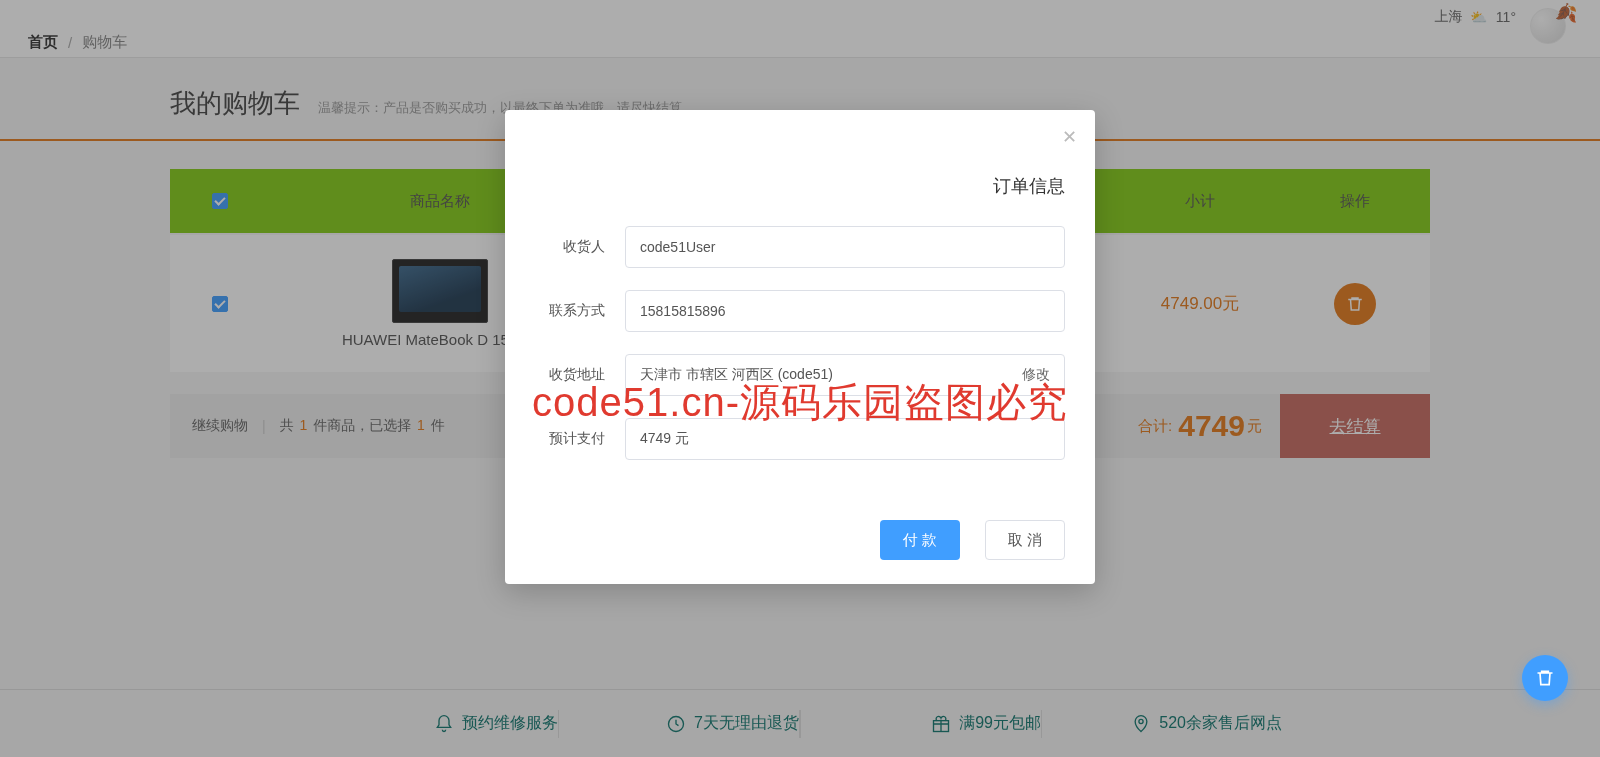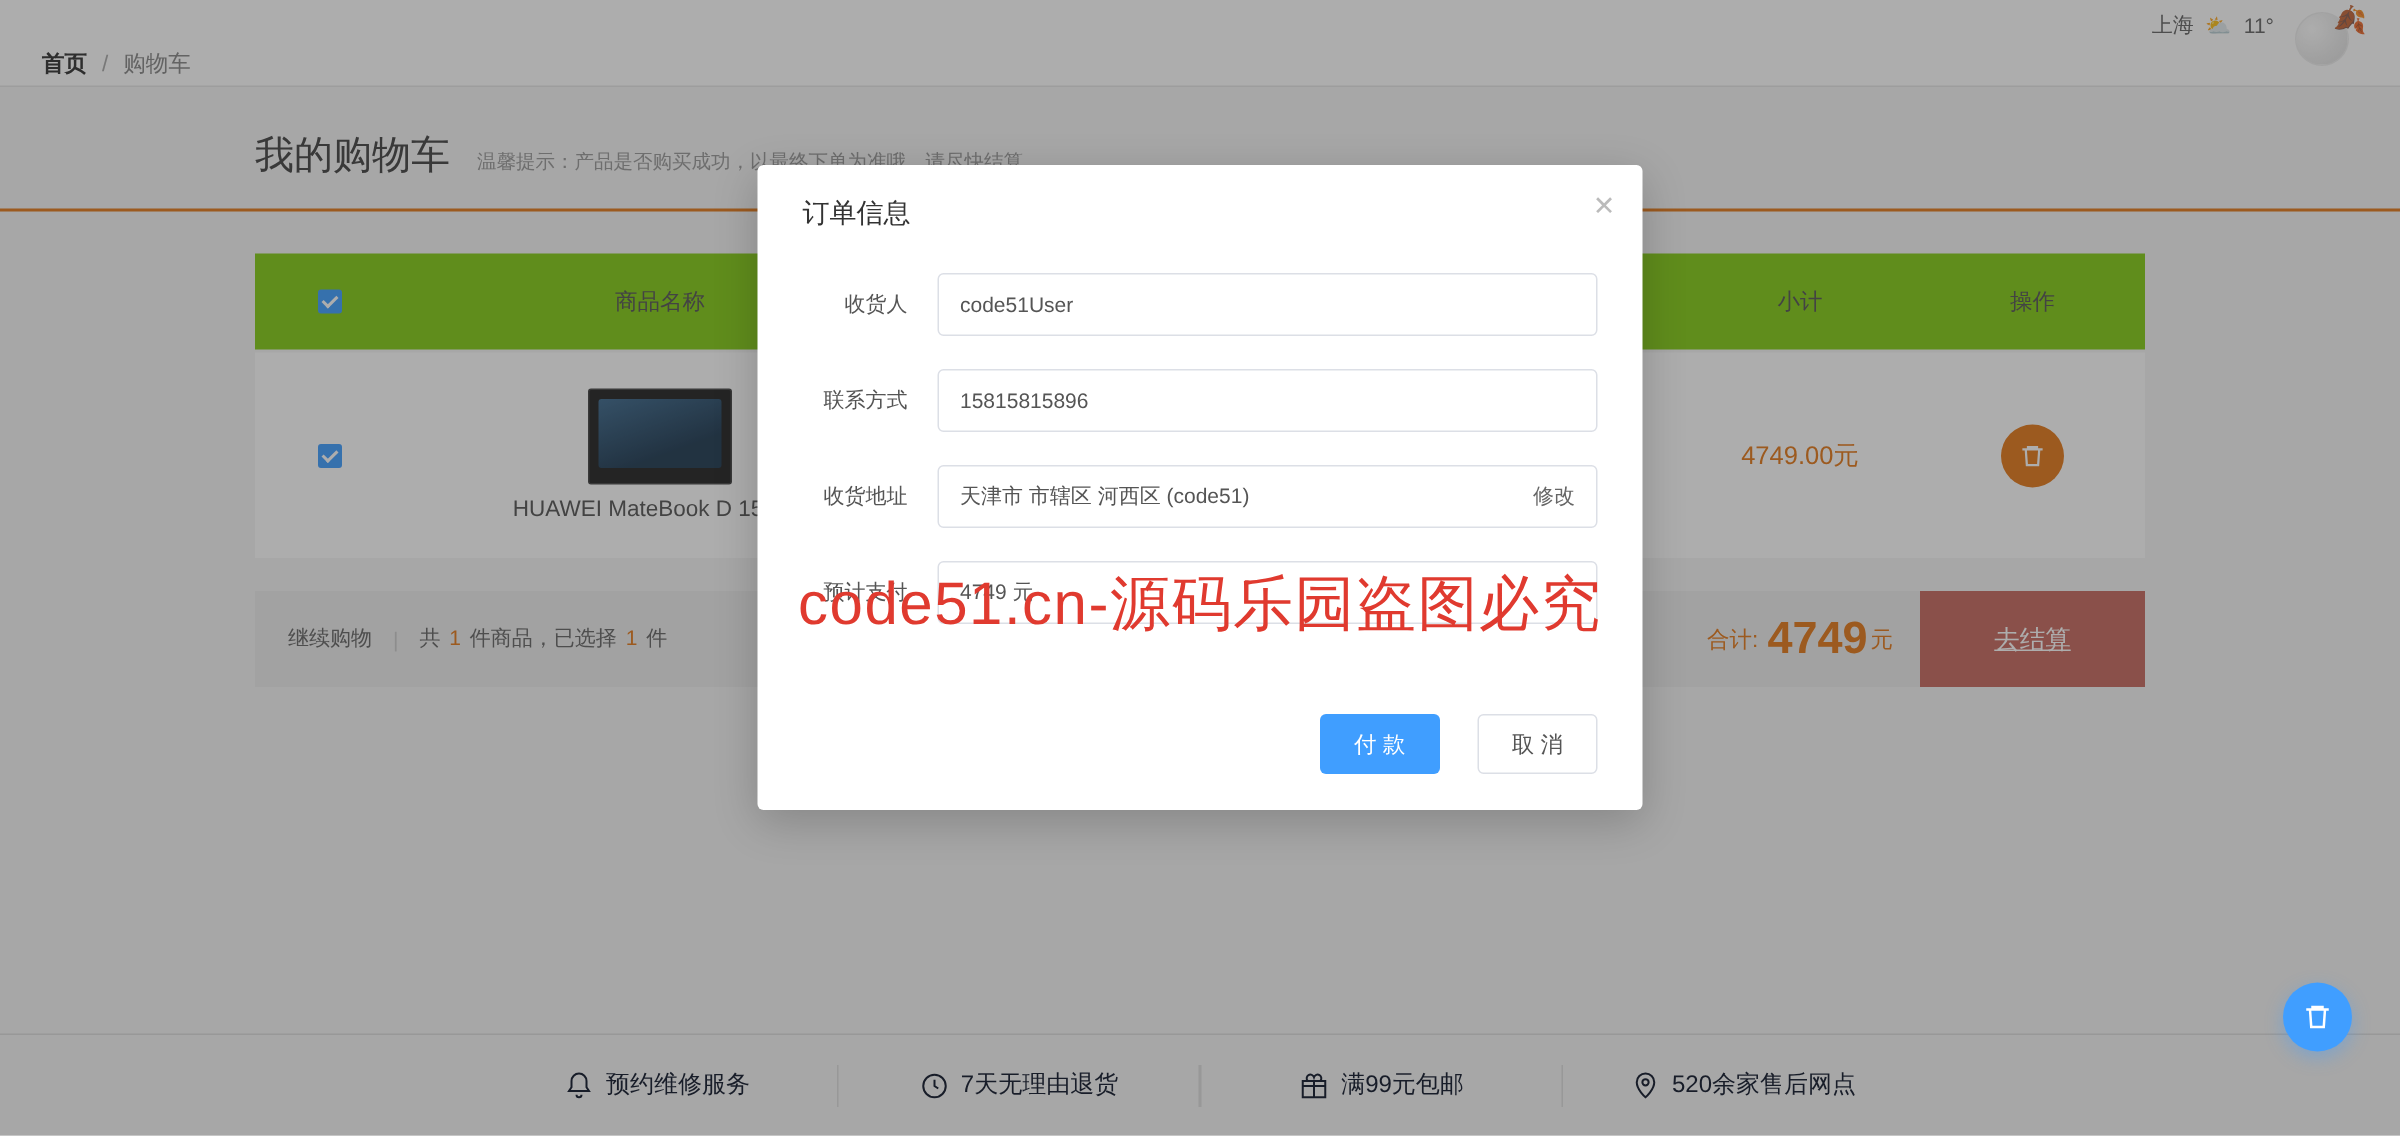--- a/index.html
+++ b/index.html
@@ -50,32 +50,32 @@
 .summary .counts { color:#666; }
 .summary .counts .n { color:#e4791a; margin:0 2px;}
 .summary .flex { flex:1; }
 .summary .total-label { color:#e4791a; font-size:15px; margin-right:6px;}
 .summary .total-num { color:#e4791a; font-size:30px; font-weight:600;}
 .summary .total-unit { color:#e4791a; font-size:15px; margin-left:2px; margin-right:18px;}
 .checkout-btn { height:64px; width:150px; background:#c76a5f; color:#fff; border:none; font-size:17px; cursor:pointer;text-decoration:underline;}
 
 
 .features { position:absolute; bottom:0; left:0; right:0; border-top:1px solid #ddd; background:#f5f5f5; display:flex; justify-content:center; gap:0; height:68px;}
-.feature { flex:0 0 240px; display:flex; align-items:center; justify-content:center; gap:8px; color:#0f172a; font-size:16px;}
+.feature { flex:0 0 240px; display:flex; align-items:center; justify-content:flex-end; gap:8px; color:#0f766e; font-size:16px;}
 .feature svg { width:20px; height:20px; }
 .feature-sep { width:1px; height:28px; background:#ddd; align-self:center; }
 
 
 .cbx { width:16px; height:16px; border:1px solid #409eff; background:#409eff; border-radius:2px; display:inline-flex; align-items:center; justify-content:center;}
 .cbx::after{ content:""; width:4px; height:8px; border:solid #fff; border-width:0 2px 2px 0; transform: rotate(45deg); margin-top:-2px;}
 
 
 .overlay { position:absolute; inset:0; background:rgba(40,40,40,0.38); display:flex; align-items:flex-start; justify-content:center; padding-top:110px;}
 .modal { width:590px; background:#fff; border-radius:4px; padding: 20px 30px 24px; box-shadow:0 8px 30px rgba(0,0,0,0.2); position:relative;}
-.modal-title { text-align:left; font-size:18px; color:#333; margin-bottom:28px;}
+.modal-title { text-align:right; font-size:18px; color:#333; margin-bottom:28px;margin-top:44px;}
 .modal-close { position:absolute; right:18px; top:16px; color:#bbb; cursor:pointer; font-size:18px; background:none; border:none;}
 .form-row { display:flex; align-items:center; margin-bottom:22px; }
 .form-label { width:90px; text-align:right; padding-right:20px; color:#555; font-size:14px;}
 .form-input { flex:1; height:42px; border:1px solid #dcdfe6; border-radius:4px; padding:0 14px; font-size:14px; color:#555; outline:none; display:flex; align-items:center; justify-content:space-between;}
 .form-input .modify { color:#666; font-size:14px; cursor:pointer;}
 input.form-input { color:#555; }
 .modal-footer { display:flex; justify-content:flex-end; gap:25px; margin-top:60px;}
 .btn { height:40px; padding:0 22px; border-radius:4px; font-size:15px; cursor:pointer; border:1px solid transparent;}
 .btn-primary { background:#409eff; color:#fff; }
 .btn-default { background:#fff; color:#555; border-color:#dcdfe6;}

